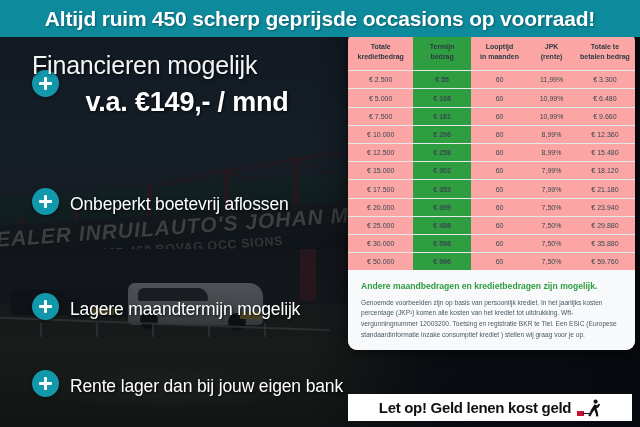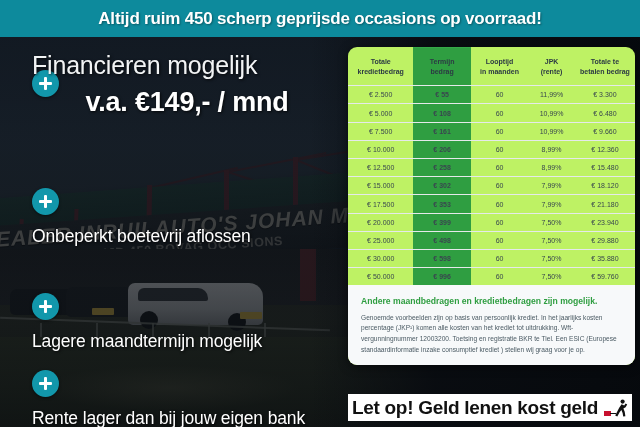--- a/index.html
+++ b/index.html
@@ -24,21 +24,21 @@
     left: 0; top: 0;
     width: 640px; height: 37px;
     background: #0d8a9c;
     display: flex;
     align-items: center;
     justify-content: center;
     z-index: 40;
   }
   .topbar-text {
     color: #ffffff;
-    font-size: 17px;
+    font-size: 21px;
     font-weight: bold;
     letter-spacing: -0.2px;
     text-shadow: 1px 1px 2px rgba(0,0,0,.35);
     white-space: nowrap;
   }
 
   
   .photo {
     position: absolute;
     left: 0; top: 37px;
@@ -247,24 +247,23 @@
     font-weight: bold;
     letter-spacing: -.2px;
     text-align: center;
     margin-top: 7px;
     text-shadow: 1px 1px 3px rgba(0,0,0,.8);
     white-space: nowrap;
   }
   .bullet {
     position: absolute;
     display: flex;
-    align-items: flex-start;
+    align-items: flex-end;
     gap: 11px;
     left: 32px;
-    flex-direction: column;
   }
   .bullet.b1 { top: 33px; }
   .bullet.b2 { top: 151px; }
   .bullet.b3 { top: 256px; }
   .bullet.b4 { top: 333px; }
   .plus-badge {
     flex: 0 0 auto;
     width: 27px; height: 27px;
     border-radius: 50%;
     background: #1297ab;
@@ -284,23 +283,23 @@
     color: #ffffff;
     font-size: 17.5px;
     letter-spacing: -.15px;
     text-shadow: 1px 1px 3px rgba(0,0,0,.85);
     white-space: nowrap;
   }
 
   
   .card {
     position: absolute;
-    left: 348px; top: 47px;
+    left: 348px; top: 32px;
     width: 287px;
-    background: #bef264;
+    background: #fca5a5;
     border-radius: 9px;
     z-index: 30;
     box-shadow: 0 2px 10px rgba(0,0,0,.5);
     overflow: hidden;
   }
   table.rates {
     width: 100%;
     border-collapse: collapse;
     table-layout: fixed;
   }
@@ -359,21 +358,21 @@
     width: 284px; height: 27px;
     background: #ffffff;
     display: flex;
     align-items: center;
     justify-content: center;
     gap: 6px;
     z-index: 35;
   }
   .warning-text {
     color: #111111;
-    font-size: 19px;
+    font-size: 15px;
     font-weight: bold;
     letter-spacing: -.3px;
     white-space: nowrap;
   }
   .warn-icon {
     flex: 0 0 auto;
     width: 24px; height: 18px;
     position: relative;
   }
   .warn-icon .box {

